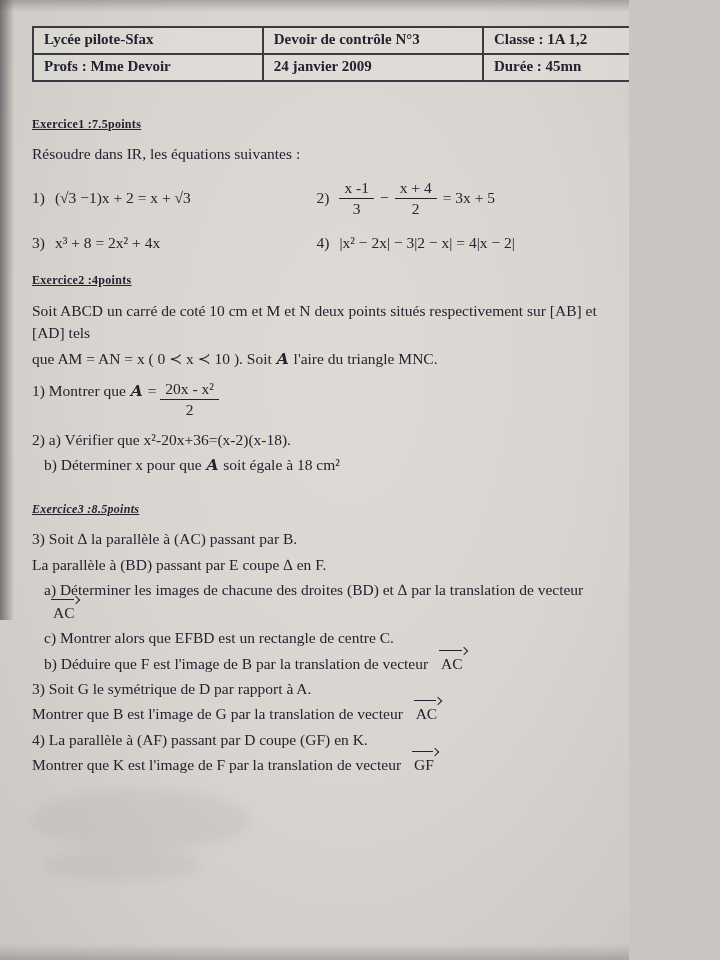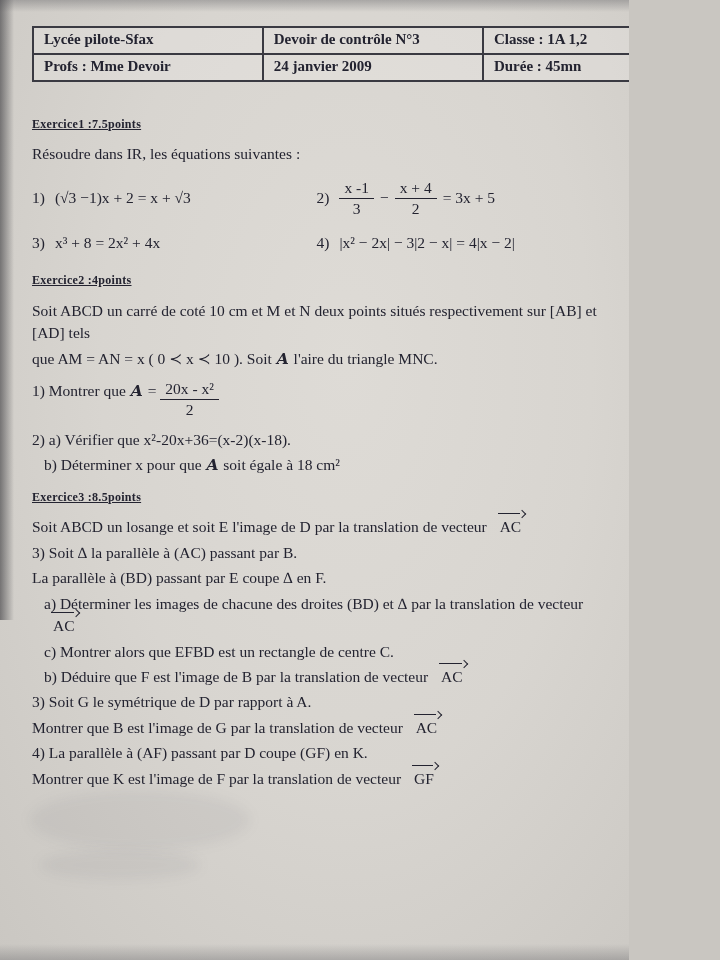--- a/index.html
+++ b/index.html
@@ -46,21 +46,21 @@
   }
   td.c1 { width:232px; }
   td.c2 { width:214px; text-align:left; }
   td.c3 { width:214px; }
 
   .ex-title {
     font-weight:bold; text-decoration:underline;
     margin:34px 0 10px 0; font-size:12px; letter-spacing:.3px;
   }
   .ex-title.t2 { margin-top:18px; }
-  .ex-title.t3 { margin-top:12px; }
+  .ex-title.t3 { margin-top:24px;font-style:italic; }
 
   .line { margin:3px 0; }
   .indent1 { margin-left:12px; }
 
   .eq-row { display:flex; align-items:center; margin:14px 0 10px 0; }
   .eq-left { width:50%; display:flex; align-items:center; }
   .eq-right { width:50%; display:flex; align-items:center; }
   .eq-num { margin-right:10px; }
   .tok { margin:0 6px; }
 
@@ -164,24 +164,20 @@
 
     <div class="line">2) a) Vérifier que x²-20x+36=(x-2)(x-18).</div>
     <div class="line indent1">
       <span>b) Déterminer x pour que</span>
       <span class="script-a">A</span>
       <span>soit égale à 18 cm²</span>
     </div>
 
     <div class="ex-title t3">Exercice3 :8.5points</div>
 
-    <div class="line">
-      <span>Soit ABCD un losange et soit E l'image de D par la translation de vecteur</span>
-      <span class="vec">AC</span>
-    </div>
 
     <div class="line">3) Soit ∆ la parallèle à (AC) passant par B.</div>
     <div class="line">La parallèle à (BD) passant par E coupe ∆ en F.</div>
 
     <div class="line indent1">
       <span>a) Déterminer les images de chacune des droites (BD) et ∆ par la translation de vecteur</span>
       <span class="vec">AC</span>
     </div>
 
     <div class="line indent1">c) Montrer alors que EFBD est un rectangle de centre C.</div>

